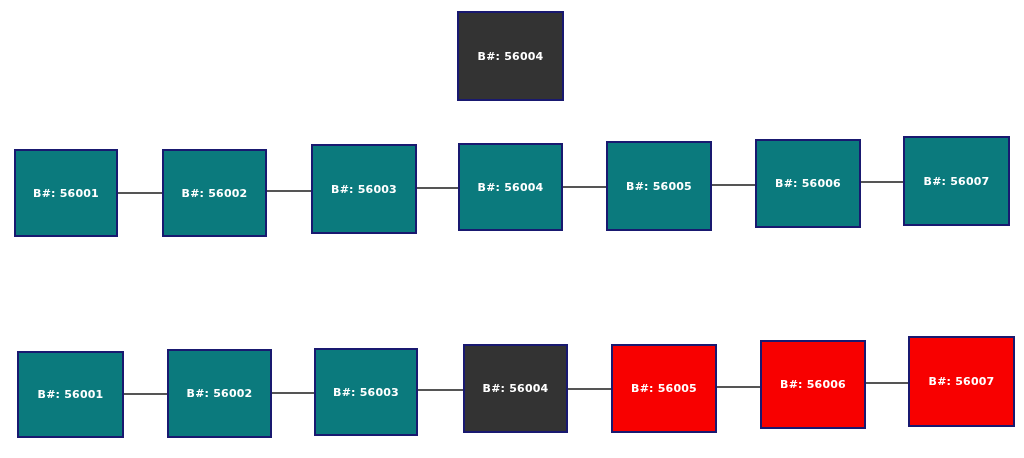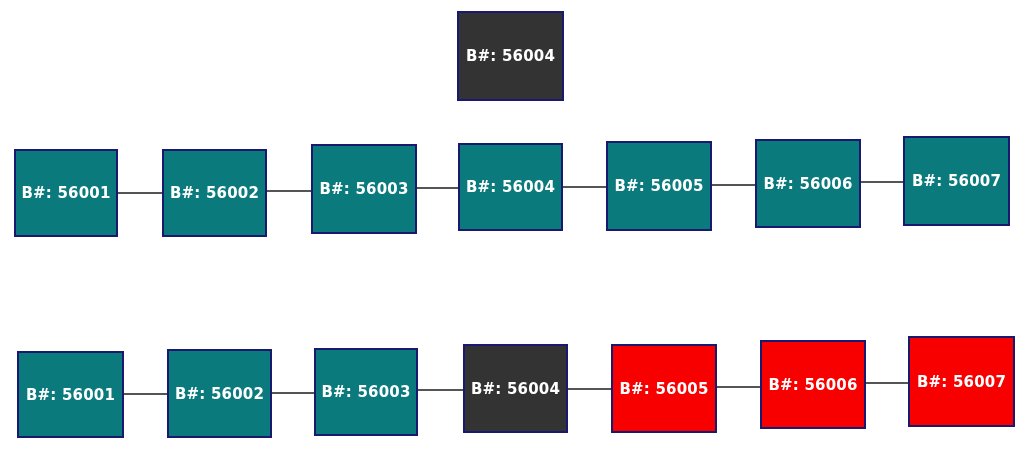--- a/index.html
+++ b/index.html
@@ -16,21 +16,21 @@
     font-family: "DejaVu Sans", "Liberation Sans", sans-serif;
   }
   .block {
     position: absolute;
     box-sizing: border-box;
     display: flex;
     align-items: center;
     justify-content: center;
     border: 2px solid #84cc16;
     color: #ffffff;
-    font-size: 15px;
+    font-size: 11px;
     font-weight: bold;
     letter-spacing: 0.2px;
     white-space: nowrap;
   }
   .connector {
     position: absolute;
     height: 2px;
   }
 </style>
 </head>

